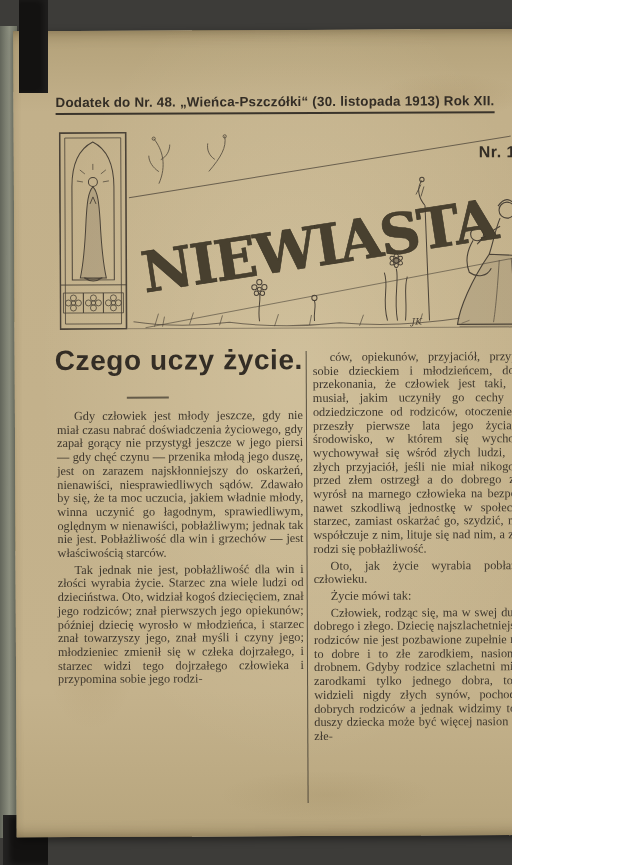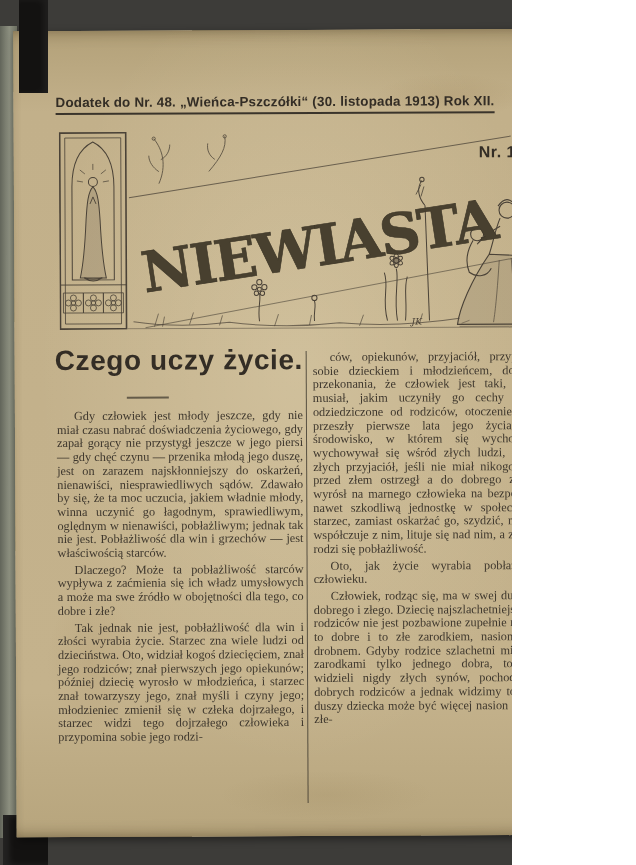--- a/index.html
+++ b/index.html
@@ -196,27 +196,27 @@
         <text x="352" y="194" font-family="DejaVu Serif, serif" font-size="9" font-style="italic" fill="#4a4237">JK</text>
       </svg>
       <div class="issue-number">Nr. 10.</div>
     </div>
 
     <div class="article-title">Czego uczy życie.</div>
     <div class="title-rule"></div>
 
     <div class="col col-left">
       <p>Gdy człowiek jest młody jeszcze, gdy nie miał czasu nabrać doświadczenia życiowego, gdy zapał gorący nie przystygł jeszcze w jego piersi — gdy chęć czynu — przenika młodą jego duszę, jest on zarazem najskłonniejszy do oskarżeń, nienawiści, niesprawiedliwych sądów. Zdawało by się, że ta moc uczucia, jakiem władnie młody, winna uczynić go łagodnym, sprawiedliwym, oględnym w nienawiści, pobłażliwym; jednak tak nie jest. Pobłażliwość dla win i grzechów — jest właściwością starców.</p>
-      <p>Dlaczego? Może ta pobłażliwość starców wypływa z zaćmienia się ich władz umysłowych a może ma swe źródło w obojętności dla tego, co dobre i złe?</p>
       <p>Tak jednak nie jest, pobłażliwość dla win i złości wyrabia życie. Starzec zna wiele ludzi od dzieciństwa. Oto, widział kogoś dziecięciem, znał jego rodziców; znał pierwszych jego opiekunów; później dziecię wyrosło w młodzieńca, i starzec znał towarzyszy jego, znał myśli i czyny jego; młodzieniec zmienił się w człeka dojrzałego, i starzec widzi tego dojrzałego człowieka i przypomina sobie jego rodzi-</p>
     </div>
 
     <div class="col-divider"></div>
 
     <div class="col col-right">
       <p>ców, opiekunów, przyjaciół, przypomina go sobie dzieckiem i młodzieńcem, dochodzi do przekonania, że człowiek jest taki, jakim być musiał, jakim uczyniły go cechy charakteru, odziedziczone od rodziców, otoczenie w którem przeszły pierwsze lata jego życia, wreszcie środowisko, w którem się wychował. Jeśli wychowywał się wśród złych ludzi, słuchał rad złych przyjaciół, jeśli nie miał nikogo, ktoby go przed złem ostrzegł a do dobrego zachęcił, to wyrósł na marnego człowieka na bezpożyteczną a nawet szkodliwą jednostkę w społeczeństwie. I starzec, zamiast oskarżać go, szydzić, nienawidzić, współczuje z nim, lituje się nad nim, a z uczuć tych rodzi się pobłażliwość.</p>
       <p>Oto, jak życie wyrabia pobłażliwość w człowieku.</p>
+      <p>Życie mówi tak:</p>
       <p>Człowiek, rodząc się, ma w swej duszy zarodki dobrego i złego. Dziecię najszlachetniejszych nawet rodziców nie jest pozbawione zupełnie nasion zła. I to dobre i to złe zarodkiem, nasionkiem tylko drobnem. Gdyby rodzice szlachetni mieli dzieci z zarodkami tylko jednego dobra, tobyśmy nie widzieli nigdy złych synów, pochodzących od dobrych rodziców a jednak widzimy to często. W duszy dziecka może być więcej nasion dobrego niż złe-</p>
     </div>
   </div>
 
   <div class="clamp clamp-top"></div>
 </div>
 
 </body></html>

